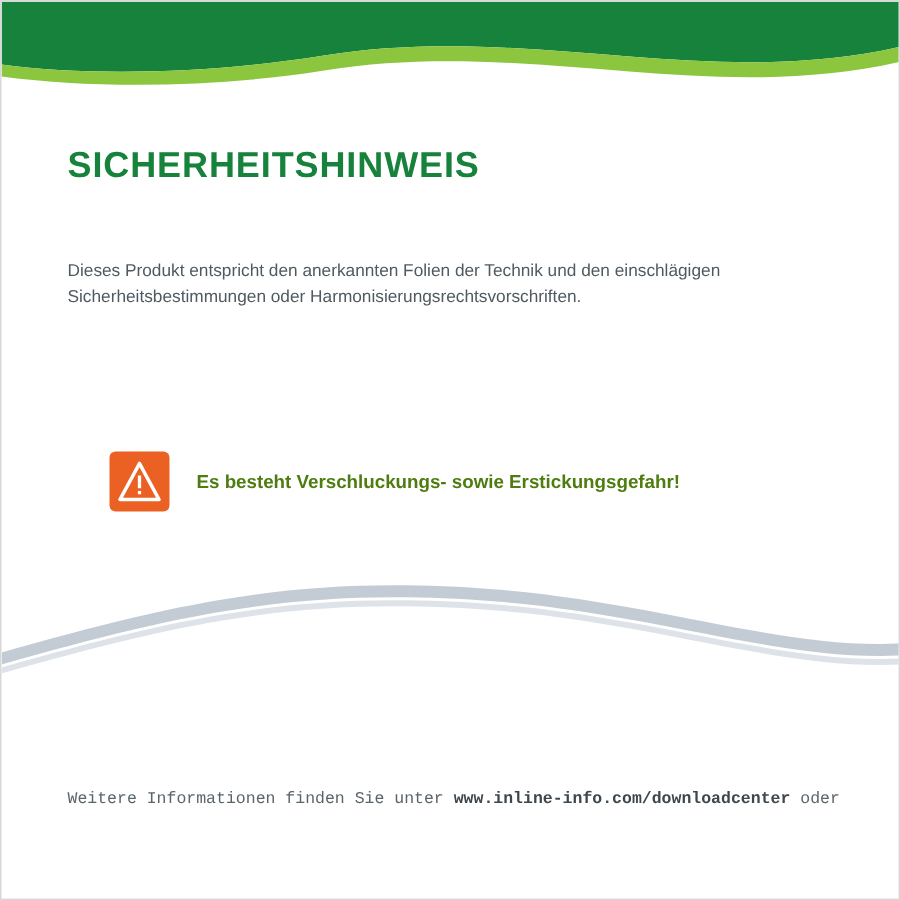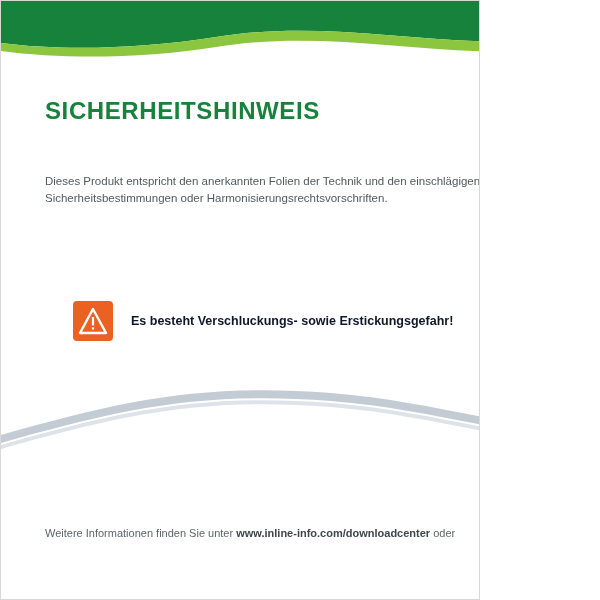--- a/index.html
+++ b/index.html
@@ -8,21 +8,21 @@
   }
   body {
     width: 600px;
     height: 600px;
     background: #ffffff;
     font-family: "Liberation Sans", sans-serif;
     overflow: hidden;
   }
   .page {
     position: relative;
-    width: 480px;
+    width: 600px;
     height: 600px;
     box-sizing: border-box;
     border: 1px solid #d8d8d8;
     background: #ffffff;
     overflow: hidden;
   }
 
   
   .top-band {
     position: absolute;
@@ -81,21 +81,21 @@
     border-radius: 4px;
     background: #eb6124;
     display: flex;
     align-items: center;
     justify-content: center;
     flex: none;
   }
   .warn-icon svg { display: block; }
   .warn-text {
     margin-left: 18px;
-    color: #0f172a;
+    color: #4d7c0f;
     font-size: 12.5px;
     font-weight: bold;
     white-space: nowrap;
   }
 
   
   .wave {
     position: absolute;
     top: 382px;
     left: 0;
@@ -109,21 +109,21 @@
   .footer {
     position: absolute;
     left: 44px;
     top: 524px;
     width: 515px;
     color: #5a656b;
     font-size: 11px;
     line-height: 17px;
   }
   .footer b { color: #3d474d; }
-  .footer .line { display: block; }
+  .footer .line { display: block; font-family: Liberation Mono, monospace; }
 </style>
 </head>
 <body>
 
 <div class="page">
 
   <div class="top-band">
     <svg width="600" height="62" viewBox="0 0 600 62" xmlns="http://www.w3.org/2000/svg">
       <path d="M0,0 L600,0 L600,30 C470,60 350,14 215,36 C140,48 60,50 0,42 Z" fill="#17823c"></path>
       <path d="M0,42 C60,50 140,48 215,36 C350,14 470,60 600,30 L600,40 C470,70 350,24 215,46 C140,58 60,58 0,50 Z" fill="#8cc63e"></path>

